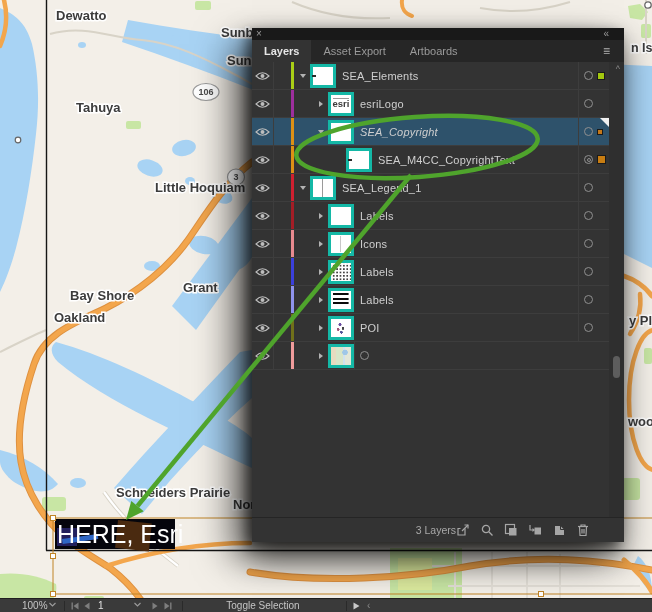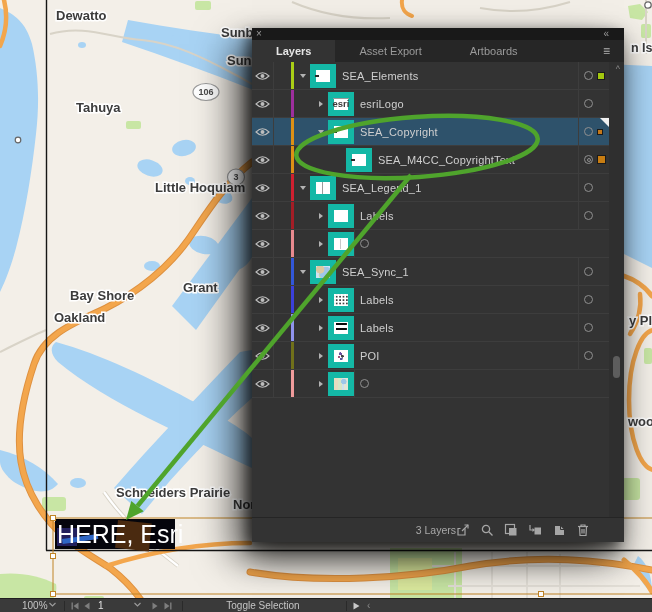--- a/index.html
+++ b/index.html
@@ -19,37 +19,37 @@
   
   #layers-panel {
     position:absolute; left:252px; top:28px; width:372px; height:514px;
     background:#333333; color:#cfcfcf; font-size:11px;
     box-shadow:-22px 16px 34px rgba(0,0,0,.5), -5px 5px 12px rgba(0,0,0,.55), 0 16px 30px rgba(0,0,0,.5);
   }
   .ptitlebar { position:relative; height:12px; background:#191919; }
   .pclose { position:absolute; left:4px; top:0px; font-size:10px; line-height:12px; color:#9a9a9a; cursor:pointer; }
   .pcollapse { position:absolute; right:16px; top:0px; font-size:10px; line-height:12px; color:#9a9a9a; letter-spacing:-1px; cursor:pointer; }
   .ptabs { position:relative; display:flex; height:22px; background:#262626; align-items:stretch; }
-  .ptab { padding:0 24px; line-height:22px; color:#9a9a9a; cursor:pointer; white-space:nowrap; }
+  .ptab { padding:0 12px; line-height:22px; color:#9a9a9a; cursor:pointer; white-space:nowrap; }
   .ptab.active { background:#333333; color:#e6e6e6; font-weight:bold; }
   .pmenu { position:absolute; right:14px; top:4px; color:#b5b5b5; font-size:12px; cursor:pointer; }
   .pscrollup { position:absolute; right:4px; top:34px; color:#8a8a8a; font-size:9px; }
   
   .lrows { position:absolute; left:0; top:34px; right:15px; }
   .lrow { display:flex; align-items:center; height:28px; border-bottom:1px solid #3d3d3d; position:relative; }
-  .lrow.sel { background:#2e526b; }
+  .lrow.sel { background:#2e526b;font-style:italic; }
   .eyecell { width:22px; align-self:stretch; display:flex; align-items:center; justify-content:center;
     border-right:1px solid #3d3d3d; cursor:pointer; }
   .lockcell { width:17px; align-self:stretch; cursor:pointer; }
   .colorbar { width:3px; align-self:stretch; }
   .indent { display:inline-block; }
   .chev { width:14px; display:flex; align-items:center; justify-content:center; cursor:pointer; }
   .chev.collapsed::before { content:''; border-left:4px solid #b2b2b2; border-top:3.5px solid transparent; border-bottom:3.5px solid transparent; }
   .chev.expanded::before { content:''; border-top:4px solid #b2b2b2; border-left:3.5px solid transparent; border-right:3.5px solid transparent; }
-  .thumb { position:relative; width:26px; height:24px; background:#fff; border:6px solid #14b8a6; flex:none; }
+  .thumb { position:relative; width:26px; height:24px; background:#fff; border:3px solid #14b8a6; flex:none; }
   .t-white-tick::before { content:''; position:absolute; left:-1px; top:50%; width:4px; height:2px; background:#2a2a2a; transform:translateY(-50%); }
   .t-white-line::after { content:''; position:absolute; left:45%; top:1px; bottom:1px; width:1px; background:#c8c8c8; }
   .t-legend { background:linear-gradient(90deg,#fff 0 45%,#9a9a9a 45% 48%,#fff 48%); }
   .t-esri { display:flex; align-items:center; justify-content:center; }
   .esritxt { font-size:9.5px; font-weight:bold; color:#3b3b3b; border-top:1px solid #999; line-height:10px; }
   .t-minimap { background:
     radial-gradient(circle at 30% 28%, #dcc9a2 0 4px, transparent 4.5px),
     radial-gradient(circle at 68% 58%, #9fc7e8 0 6px, transparent 6.5px),
     radial-gradient(circle at 42% 76%, #bfe0a8 0 3px, transparent 3.5px),
     #cfe3f2; }
@@ -349,38 +349,21 @@
         <svg width="15" height="10" viewBox="0 0 15 10">
           <path d="M1,5 Q7.5,-1.5 14,5 Q7.5,11.5 1,5 Z" fill="none" stroke="#bdbdbd" stroke-width="1.1"></path>
           <circle cx="7.5" cy="5" r="2" fill="#bdbdbd"></circle>
         </svg>
       </span>
       <span class="lockcell"></span>
       <span class="colorbar" style="background: rgb(232, 138, 143);"></span>
       <span class="indent" style="width: 20px;"></span>
       <span class="chev collapsed"></span>
       <span class="thumb t-white-line"></span>
-      <span class="targetcol">
-        <i class="target circle"></i>
-
-      </span>
-    </div>
-        <div class="lrow">
-      <span class="eyecell">
-        <svg width="15" height="10" viewBox="0 0 15 10">
-          <path d="M1,5 Q7.5,-1.5 14,5 Q7.5,11.5 1,5 Z" fill="none" stroke="#bdbdbd" stroke-width="1.1"></path>
-          <circle cx="7.5" cy="5" r="2" fill="#bdbdbd"></circle>
-        </svg>
-      </span>
-      <span class="lockcell"></span>
-      <span class="colorbar" style="background: rgb(50, 87, 216);"></span>
-      <span class="indent" style="width: 2px;"></span>
-      <span class="chev expanded"></span>
-      <span class="thumb t-minimap"></span>
-      <span class="lname">SEA_Sync_1</span>
+      <span class="lname">Icons</span>
       <span class="targetcol">
         <i class="target circle"></i>
 
       </span>
     </div>
         <div class="lrow">
       <span class="eyecell">
         <svg width="15" height="10" viewBox="0 0 15 10">
           <path d="M1,5 Q7.5,-1.5 14,5 Q7.5,11.5 1,5 Z" fill="none" stroke="#bdbdbd" stroke-width="1.1"></path>
           <circle cx="7.5" cy="5" r="2" fill="#bdbdbd"></circle>

